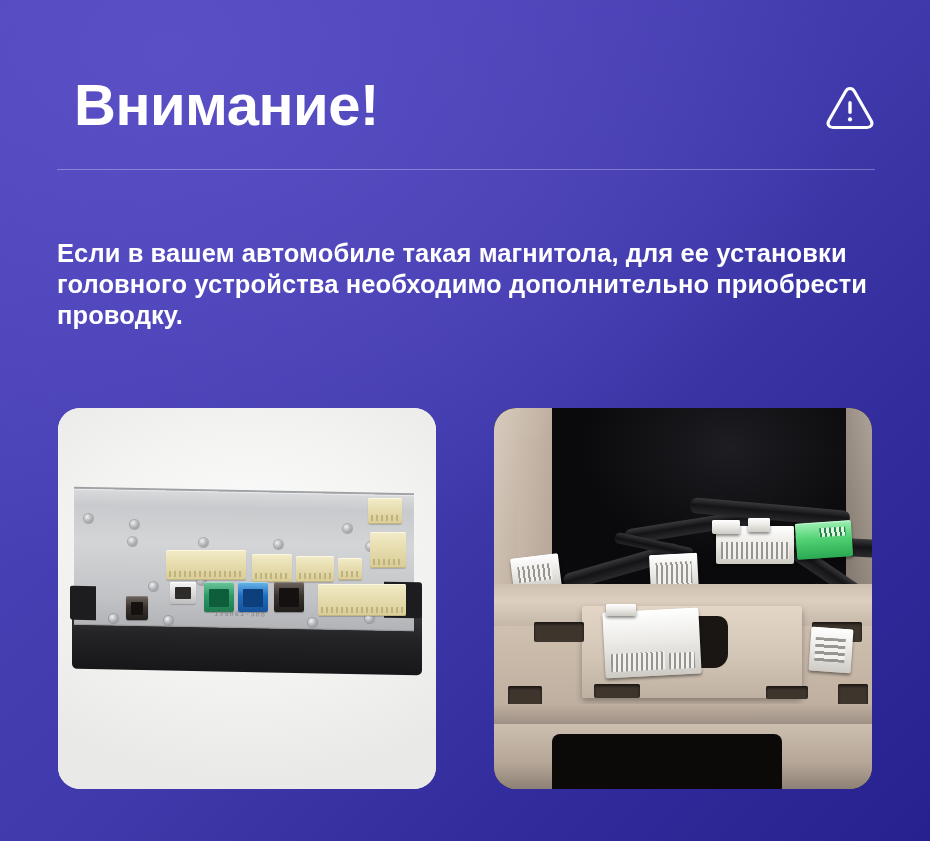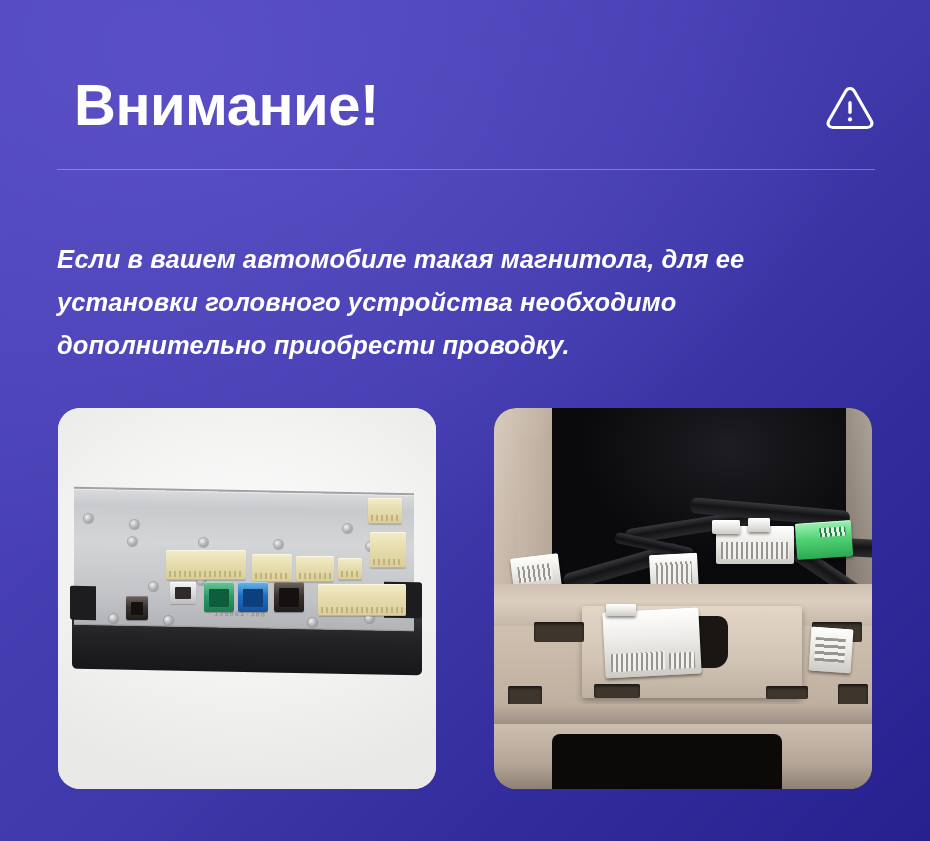--- a/index.html
+++ b/index.html
@@ -64,23 +64,22 @@
 
   
   .body-text {
     position: absolute;
     left: 57px;
     top: 212px;
     width: 824px;
     color: #ffffff;
     font-size: 25.5px;
     font-weight: bold;
-    line-height: 43px;
+    line-height: 31px;
     letter-spacing: 0.1px;
-    font-style: italic;
   }
 
   
   .cards {
     position: absolute;
     left: 58px;
     top: 408px;
     width: 814px;
     height: 381px;
   }

